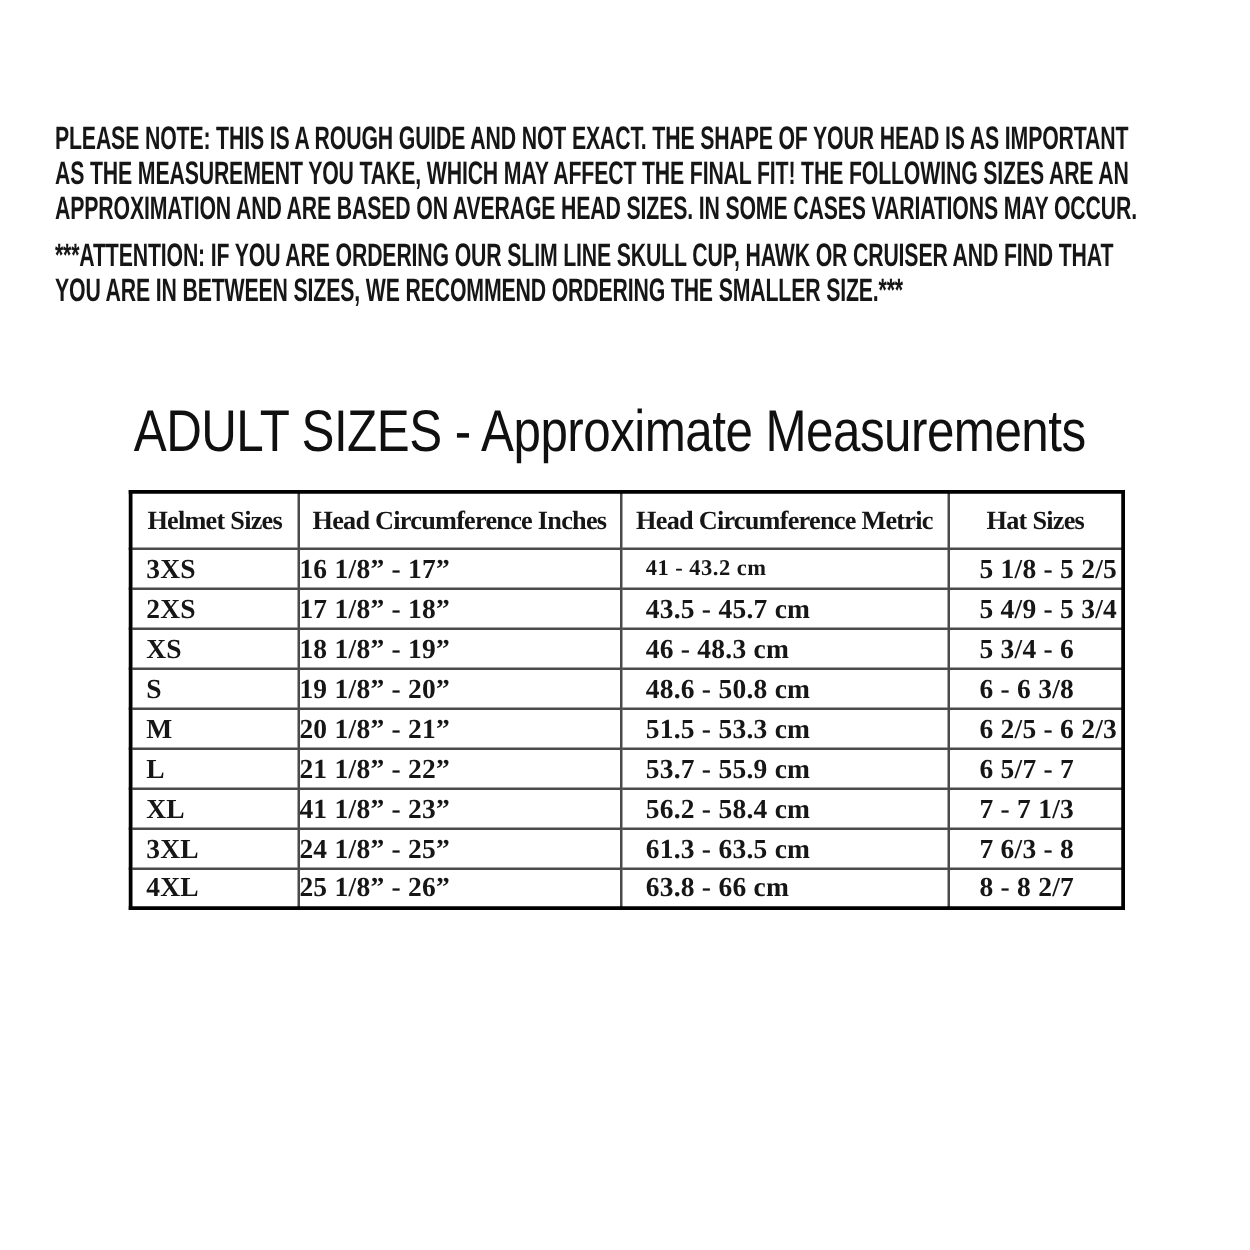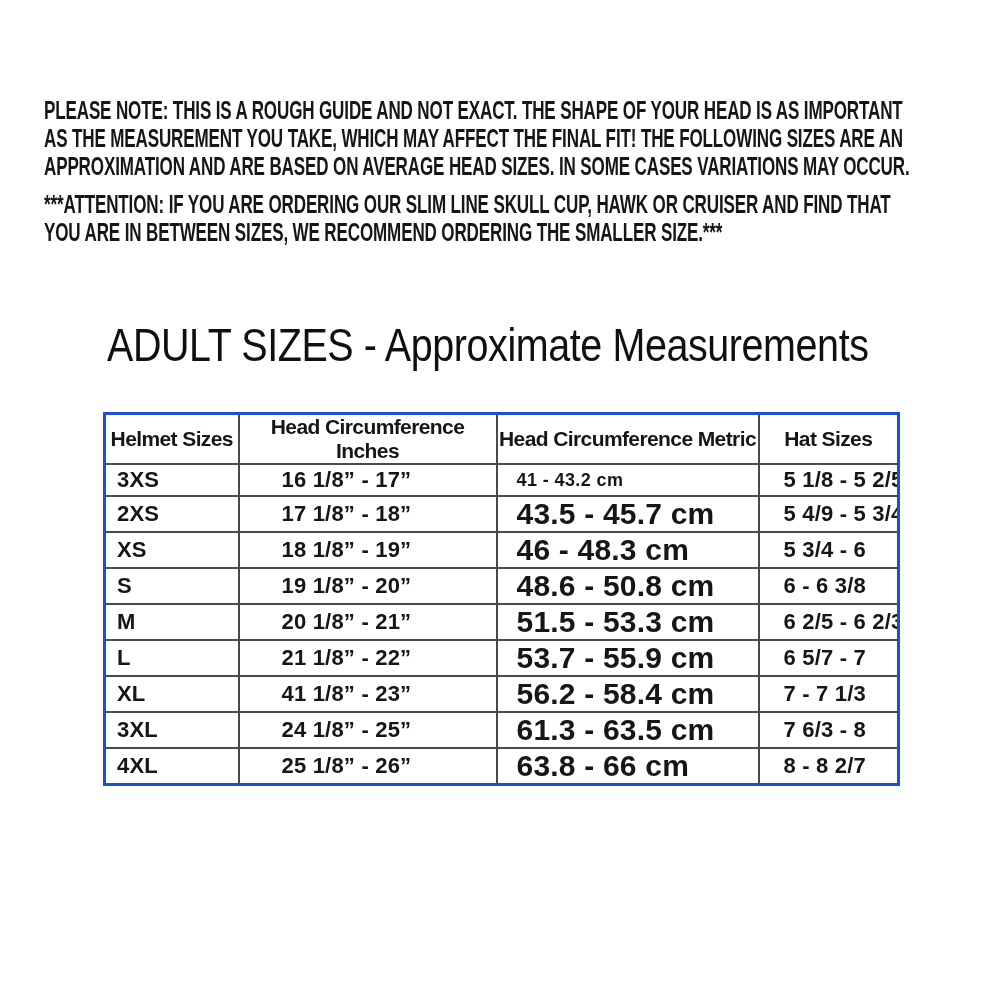--- a/index.html
+++ b/index.html
@@ -46,25 +46,26 @@
     letter-spacing: -0.5px;
     transform: scaleX(0.84);
     transform-origin: 0 50%;
     color: #101010;
   }
 
   
   table.size-table {
     position: absolute;
     left: 103px;
-    top: 412px;
+    top: 392px;
     width: 794px;
     border-collapse: collapse;
     table-layout: fixed;
-    border: 3px solid #1d4ed8;
+    border: 3px solid #000000;
+    font-family: Liberation Serif, serif;
   }
   .size-table th,
   .size-table td {
     border: 2px solid #4a4a4c;
     padding: 0;
     color: #161616;
     overflow: hidden;
   }
   .size-table thead tr { height: 45px; }
   .size-table tbody tr { height: 32px; }
@@ -78,22 +79,22 @@
   }
   .size-table td {
     font-size: 23px;
     font-weight: 700;
     text-align: left;
     vertical-align: middle;
     letter-spacing: 0.2px;
     white-space: nowrap;
   }
   .size-table td.col-size   { padding-left: 11px; font-size: 22px; }
-  .size-table td.col-inches { padding-left: 42px; font-size: 22px; }
-  .size-table td.col-metric { padding-left: 19px; font-size: 30px; }
+  .size-table td.col-inches { font-size: 22px; }
+  .size-table td.col-metric { padding-left: 19px; font-size: 22px; }
   .size-table td.col-hat    { padding-left: 24px; font-size: 22px; }
   .size-table td.metric-em  { font-size: 18px; font-weight: 700; letter-spacing: 0.4px; }
 
   col.c1 { width: 134px; }
   col.c2 { width: 258px; }
   col.c3 { width: 262px; }
   col.c4 { width: 140px; }
 </style>
 </head>
 <body>

